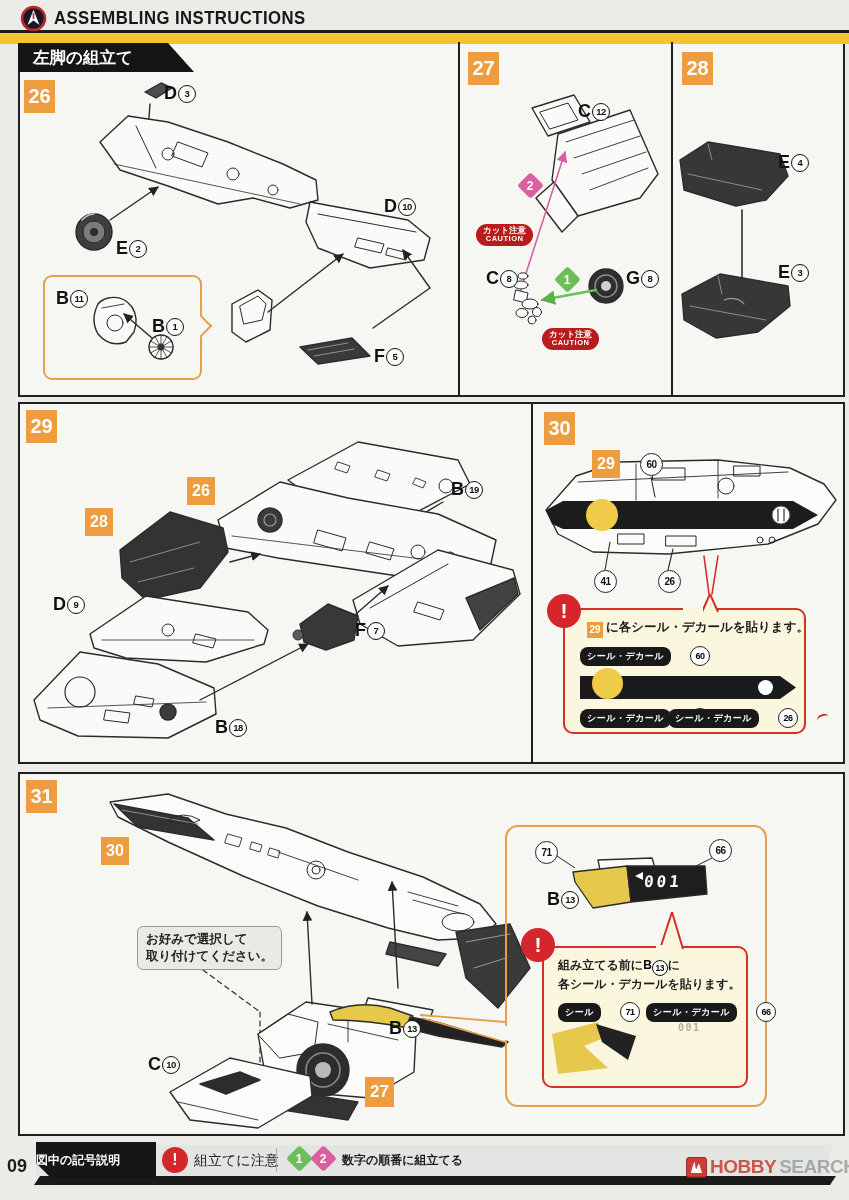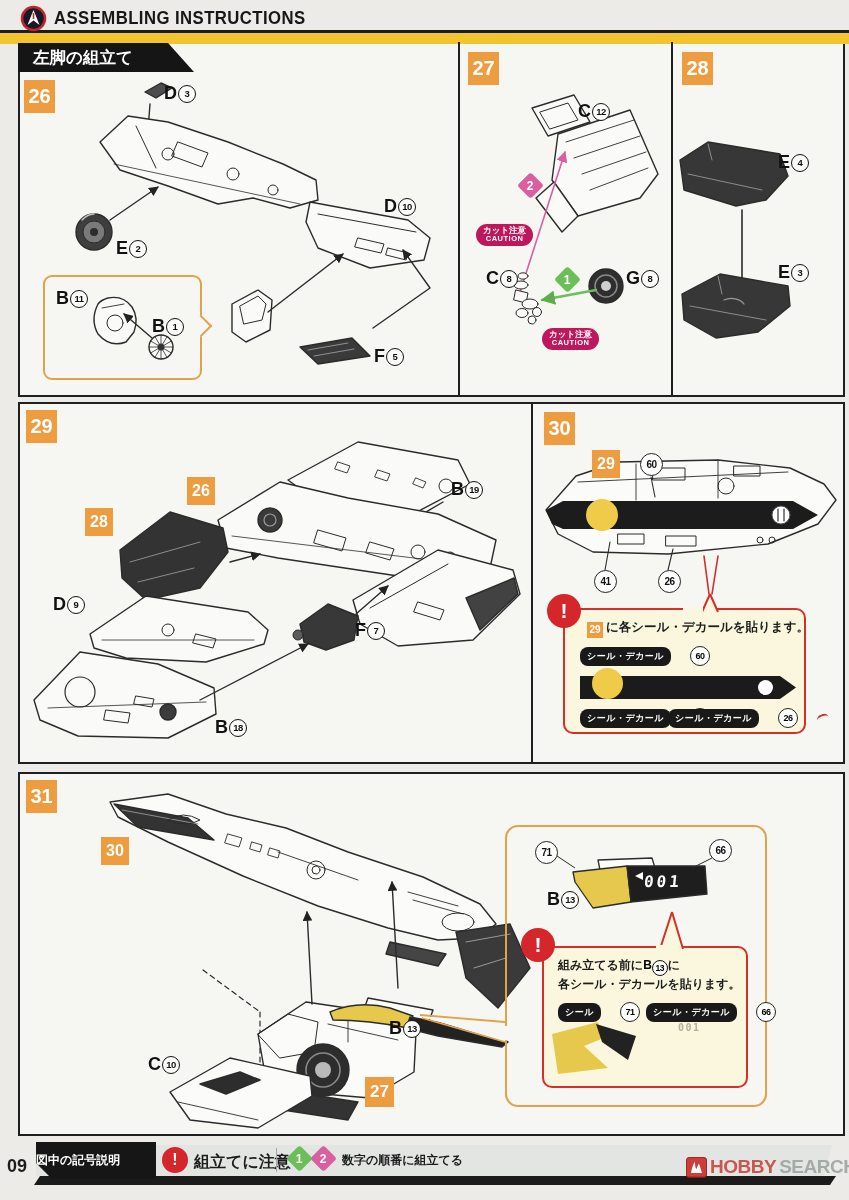--- a/index.html
+++ b/index.html
@@ -11,21 +11,21 @@
   svg.layer{position:absolute;z-index:2;pointer-events:none;}
   svg.overlay{position:absolute;z-index:5;pointer-events:none;}
   .badge{position:absolute;background:#ED9C40;color:#fff;font-weight:800;display:flex;align-items:center;justify-content:center;z-index:4;}
   .badge.big{width:31px;height:33px;font-size:20px;}
   .badge.ref{width:28px;height:28px;font-size:16px;}
   .plabel{position:absolute;font-size:18px;font-weight:800;color:#111;display:flex;align-items:center;gap:1px;z-index:4;white-space:nowrap;}
   .pcirc{width:16px;height:16px;border:1.7px solid #111;border-radius:50%;font-size:9.5px;font-weight:800;display:flex;align-items:center;justify-content:center;background:#fdfdfb;letter-spacing:-0.5px;}
   .co{position:absolute;width:21px;height:21px;border:1.6px solid #222;border-radius:50%;background:#fff;font-size:10px;font-weight:700;color:#111;display:flex;align-items:center;justify-content:center;z-index:4;letter-spacing:-0.5px;}
   .dia{position:absolute;width:19px;height:19px;border-radius:3px;transform:rotate(45deg);display:flex;align-items:center;justify-content:center;z-index:4;}
   .dia>span{transform:rotate(-45deg);color:#fff;font-size:12px;font-weight:800;}
-  .caution{position:absolute;background:#be185d;color:#fff;border-radius:11px;text-align:center;padding:2px 7px;z-index:4;line-height:1.1;}
+  .caution{position:absolute;background:#b91c1c;color:#fff;border-radius:11px;text-align:center;padding:2px 7px;z-index:4;line-height:1.1;}
   .caution .jp{font-size:8.5px;font-weight:700;display:block;}
   .caution .en{font-size:7.5px;font-weight:700;display:block;letter-spacing:0.5px;}
   .bang{position:absolute;background:#D4262B;border-radius:50%;color:#fff;font-weight:800;display:flex;align-items:center;justify-content:center;z-index:6;}
   .infobox{position:absolute;background:#FBF7DE;border:2.5px solid #D43028;border-radius:10px;box-sizing:border-box;z-index:3;}
   .orangebox{position:absolute;background:transparent;border:2px solid #E2A24C;border-radius:13px;box-sizing:border-box;z-index:3;}
   .graybox{position:absolute;background:#e9e9e6;border:1.5px solid #9a9a97;border-radius:6px;box-sizing:border-box;z-index:4;padding:4px 8px;font-size:12.5px;font-weight:600;color:#222;line-height:1.35;white-space:nowrap;}
   .pill{background:#191919;color:#fff;border-radius:8px;font-size:9px;font-weight:700;padding:3px 7px;letter-spacing:0.5px;white-space:nowrap;display:inline-block;}
   .minibadge{display:inline-flex;width:16px;height:16px;background:#ED9C40;color:#fff;font-size:10px;font-weight:800;align-items:center;justify-content:center;margin:0 3px;vertical-align:-2px;}
   .cosm{width:18px;height:18px;border:1.5px solid #222;border-radius:50%;background:#fff;font-size:9px;font-weight:700;display:inline-flex;align-items:center;justify-content:center;vertical-align:middle;letter-spacing:-0.5px;}
   .row{display:flex;align-items:center;gap:19px;}
@@ -366,20 +366,24 @@
     <polygon points="654,140 641,178 666,178" fill="#FBF7DE"></polygon>
     <path d="M654,140 L642,177 M654,140 L665,177" stroke="#D43028" stroke-width="2" fill="none"></path>
     <g stroke="none">
       <path d="M534,262 L580,250 L586,266 L566,274 L590,296 L540,302 Z" fill="#E6C84D"></path>
       <path d="M578,252 L618,264 L610,288 L584,270 Z" fill="#222222"></path>
     </g>
   </svg>
 
   <div class="badge big" style="left:26px;top:780px">31</div>
   <div class="badge ref" style="left:101px;top:837px">30</div>
+  <div class="graybox" style="left:137px;top:926px">
+    <div>お好みで選択して</div>
+    <div>取り付けてください。</div>
+  </div>
   <span class="plabel" style="left:148px;top:1054px">
       <span>C</span>
       <span class="pcirc">10</span>
     </span>
   <div class="badge ref" style="left:365px;top:1077px;width:29px;height:30px;font-size:17px">27</div>
   <span class="plabel" style="left:389px;top:1018px">
       <span>B</span>
       <span class="pcirc">13</span>
     </span>
 
@@ -409,21 +413,21 @@
     <span class="cosm">66</span>
   </div>
   <div class="abs" style="left:678px;top:1022px;z-index:7;color:#b3ae9e;font-weight:800;font-size:10px;letter-spacing:1.5px;font-family:'DejaVu Sans Mono',monospace">001</div>
 
   <div class="abs" style="left:36px;top:1145px;width:796px;height:31px;background:#E3E5E3;clip-path:polygon(0 0,100% 0,calc(100% - 8px) 100%,0 100%);z-index:2"></div>
   <div class="abs" style="left:34px;top:1176px;width:802px;height:9px;background:#1b1b1b;clip-path:polygon(6px 0,100% 0,calc(100% - 6px) 100%,0 100%);z-index:2"></div>
   <div class="abs" style="left:36px;top:1142px;width:120px;height:37px;background:#161616;color:#fff;font-size:12px;font-weight:800;display:flex;align-items:center;justify-content:flex-start;clip-path:polygon(0 0,100% 0,100% 100%,16px 100%,0 calc(100% - 16px));z-index:3">
       <span>図中の記号説明</span>
     </div>
   <div class="bang" style="left:162px;top:1147px;width:26px;height:26px;font-size:16px">!</div>
-  <div class="abs jptext" style="left:194px;top:1152px;font-size:16px;font-weight:700;z-index:4">組立てに注意</div>
+  <div class="abs jptext" style="left:194px;top:1152px;font-size:14px;font-weight:400;z-index:4">組立てに注意</div>
   <div class="abs" style="left:276px;top:1148px;width:1px;height:24px;background:#a8a8a8;z-index:4"></div>
   <div class="dia" style="left:290px;top:1149px;background:#6CBE58">
       <span>1</span>
     </div>
   <div class="dia" style="left:314px;top:1149px;background:#D95F9E">
       <span>2</span>
     </div>
   <div class="abs jptext" style="left:342px;top:1152px;font-size:12px;font-weight:700;z-index:4">数字の順番に組立てる</div>
 
   <div class="abs" style="left:7px;top:1156px;font-size:18px;font-weight:800;color:#1c1c1c;z-index:4">09</div>

